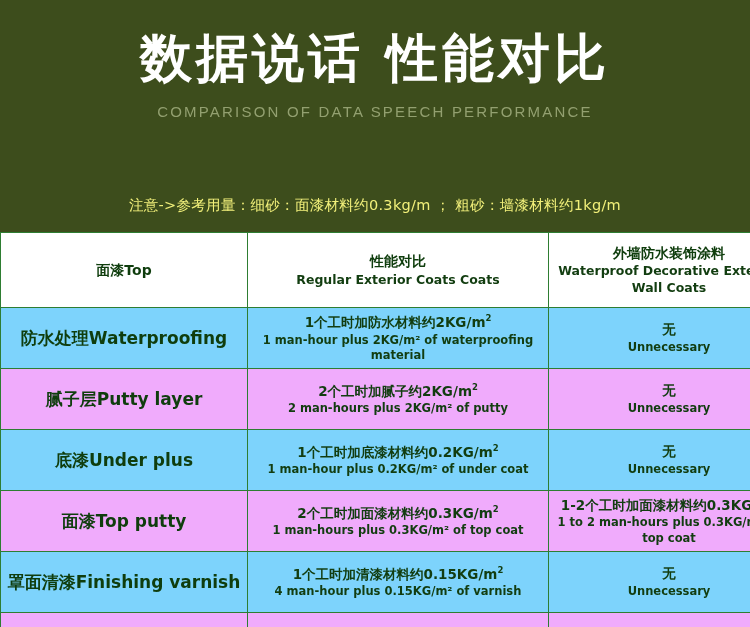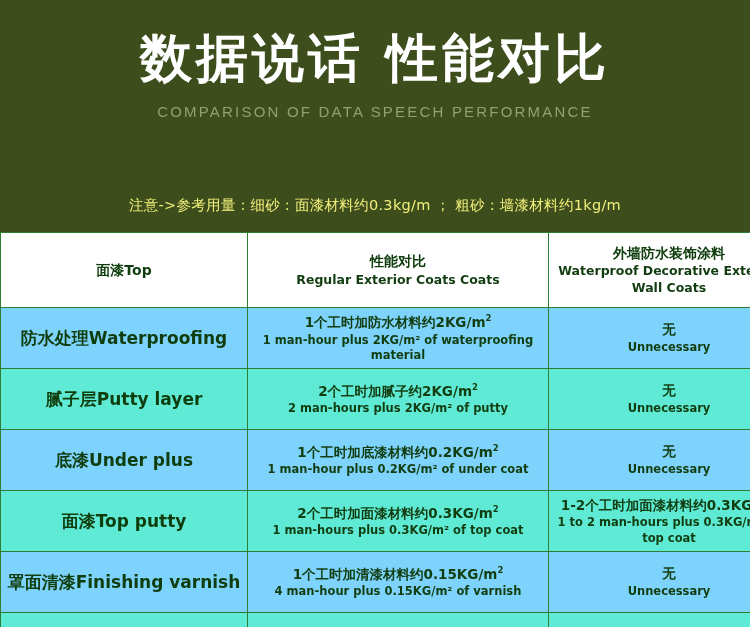--- a/index.html
+++ b/index.html
@@ -88,21 +88,21 @@
   .col3 { width: 228px; }
 
   tr.head td {
     height: 66px;
     background: #ffffff;
   }
   tr.alt td {
     background: #7dd3fc;
   }
   tr.plain td {
-    background: #5eead4;
+    background: #f0abfc;
   }
   tr.body td {
     height: 52px;
   }
   .cn {
     font-size: 13.5px;
     font-weight: bold;
     line-height: 1.45;
     color: #0f3d0d;
   }

